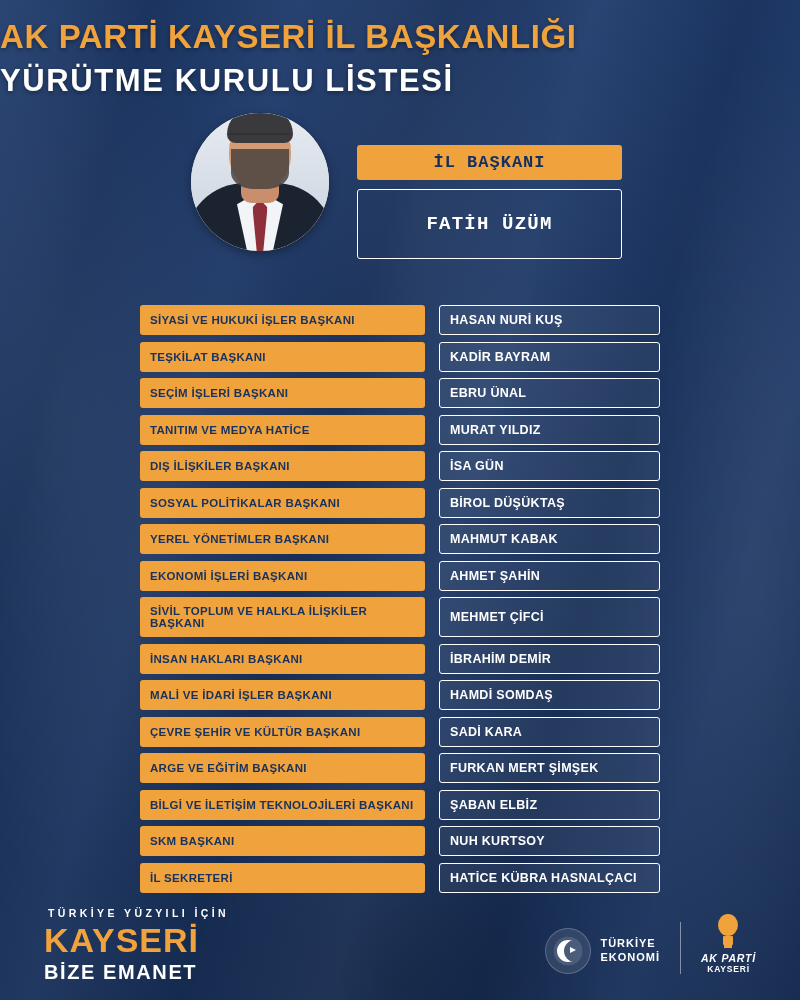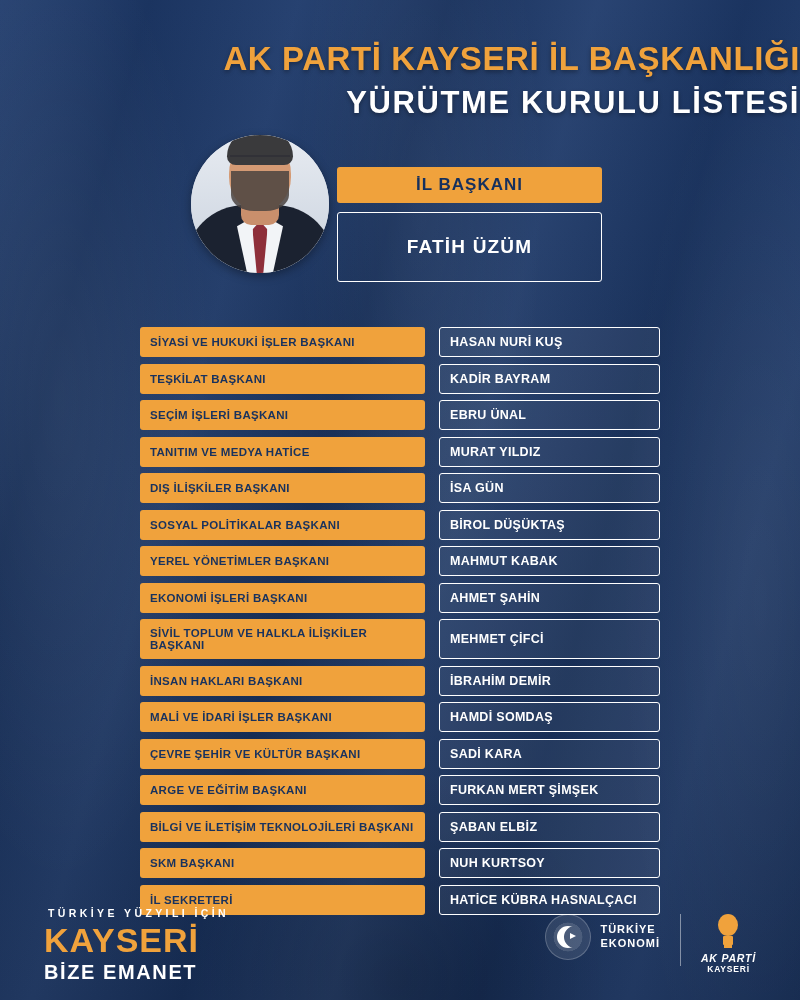--- a/index.html
+++ b/index.html
@@ -25,22 +25,22 @@
     background:
       radial-gradient(ellipse 220px 700px at 60px 400px, rgba(255,255,255,0.06), rgba(255,255,255,0) 70%),
       radial-gradient(ellipse 180px 600px at 420px 200px, rgba(255,255,255,0.05), rgba(255,255,255,0) 70%),
       radial-gradient(ellipse 200px 800px at 760px 600px, rgba(255,255,255,0.05), rgba(255,255,255,0) 70%),
       radial-gradient(ellipse 300px 300px at 400px 980px, rgba(0,0,0,0.18), rgba(0,0,0,0) 70%);
     pointer-events: none;
   }
 
   .header {
     position: relative;
-    padding-top: 40px;
-    text-align: right;
+    padding-top: 18px;
+    text-align: left;
   }
   .title-1 {
     color: #f0a23c;
     font-size: 33px;
     font-weight: bold;
     letter-spacing: 0.6px;
     line-height: 1.15;
     text-shadow: 0 2px 4px rgba(0,0,0,0.35);
   }
   .title-2 {
@@ -110,23 +110,24 @@
     width: 58px; height: 40px; background: #4a4340; border-radius: 0 0 40% 40%;
     opacity: 0.85;
   }
   .av-glass {
     position: absolute; bottom: 104px; left: 50%; transform: translateX(-50%);
     width: 60px; height: 14px; border-top: 2px solid rgba(40,40,50,0.5);
   }
 
   .leader-labels {
     position: absolute;
-    left: 152px;
+    left: 172px;
     top: 24px;
     width: 265px;
+    font-family: Liberation Mono, monospace;
   }
   .lbl-role {
     background: #f0a23c;
     color: #15305e;
     font-weight: bold;
     font-size: 17px;
     letter-spacing: 1px;
     text-align: center;
     padding: 8px 10px;
     border-radius: 3px;
@@ -209,21 +210,21 @@
   .slogan-sub {
     color: #ffffff;
     font-size: 20px;
     font-weight: bold;
     letter-spacing: 1.6px;
     line-height: 1;
     margin-top: 5px;
   }
   .logos {
     display: flex;
-    align-items: flex-start;
+    align-items: flex-end;
     gap: 20px;
   }
   .logo-tr {
     display: flex;
     align-items: center;
     gap: 9px;
   }
   .tr-mark {
     width: 46px; height: 46px;
     border-radius: 50%;

